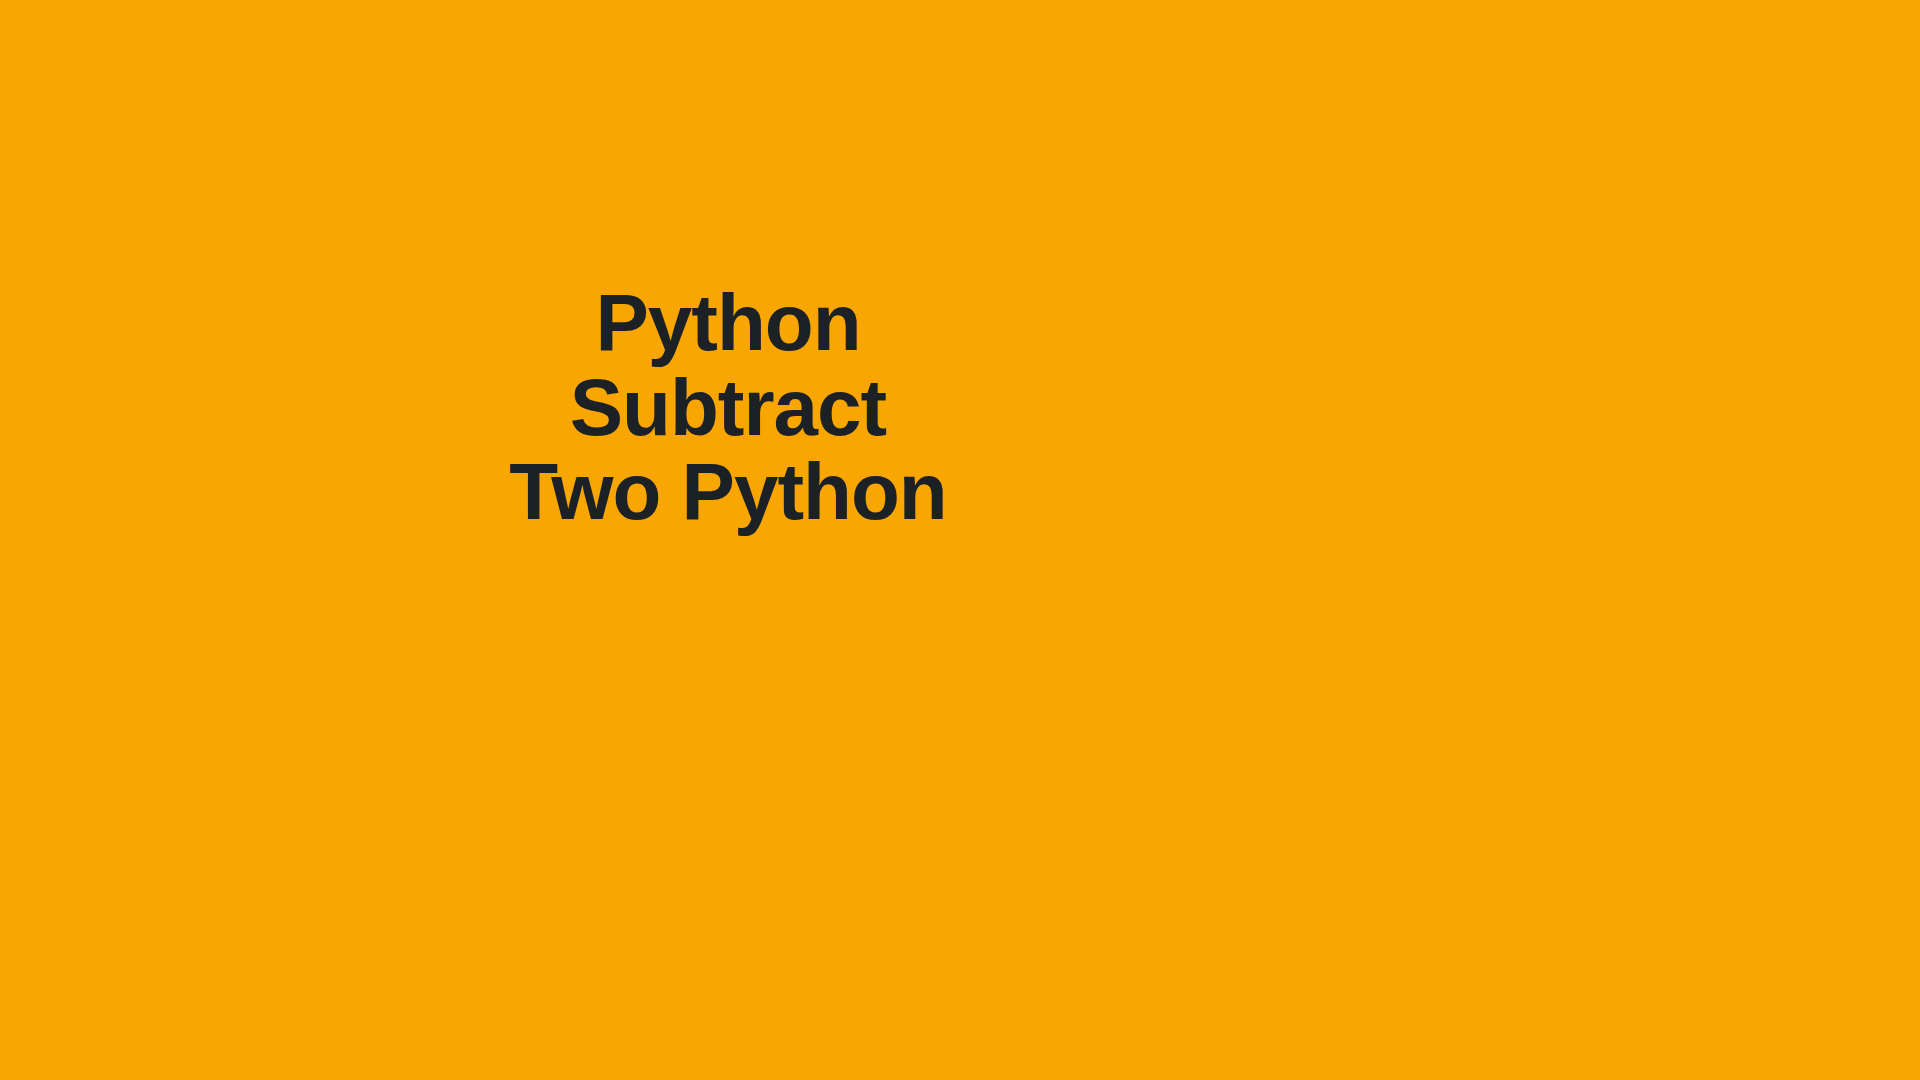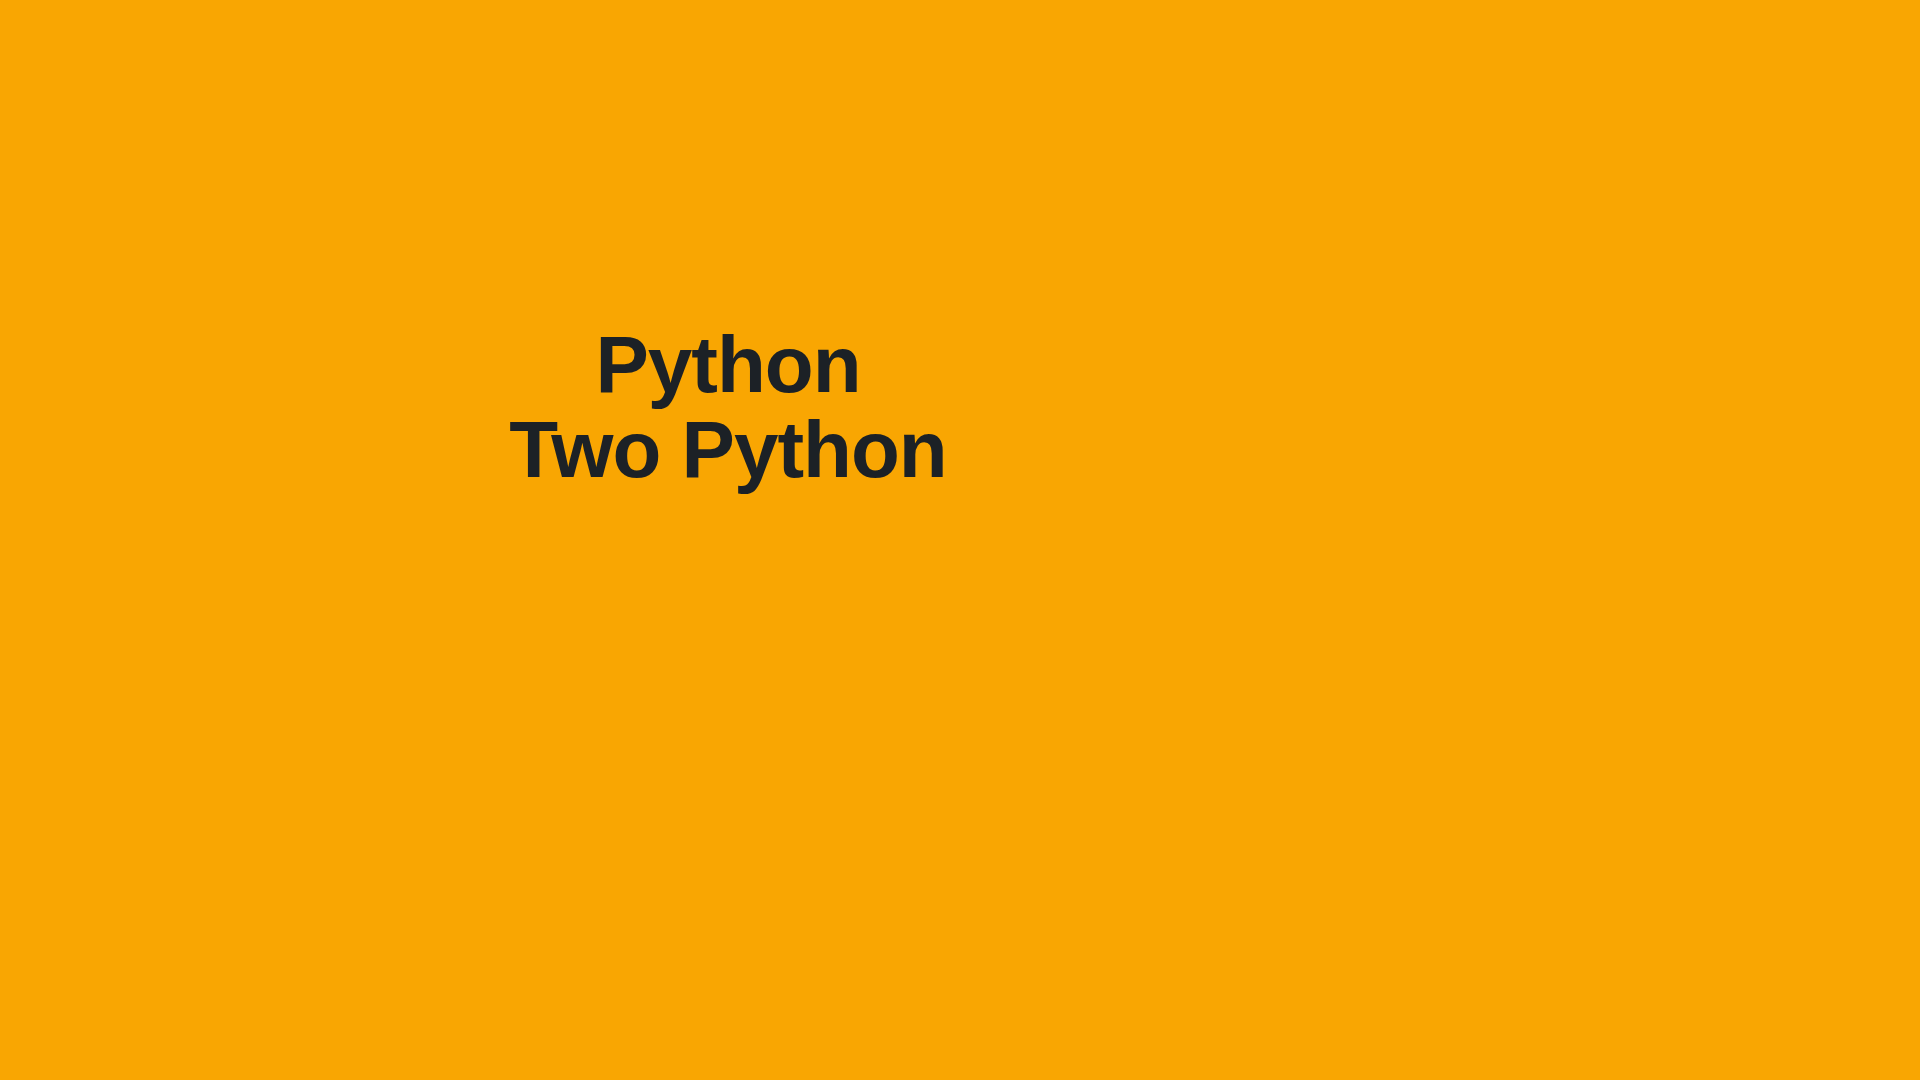--- a/index.html
+++ b/index.html
@@ -25,14 +25,15 @@
       font-size: 80px;
       line-height: 1.06;
       letter-spacing: -1px;
     }
   </style>
 </head>
 <body>
 
 <div class="title-container">
   <div class="title-line">Python</div>
+  <div class="title-line">Subtract</div>
   <div class="title-line">Two Python</div>
 </div>
 
 </body></html>

